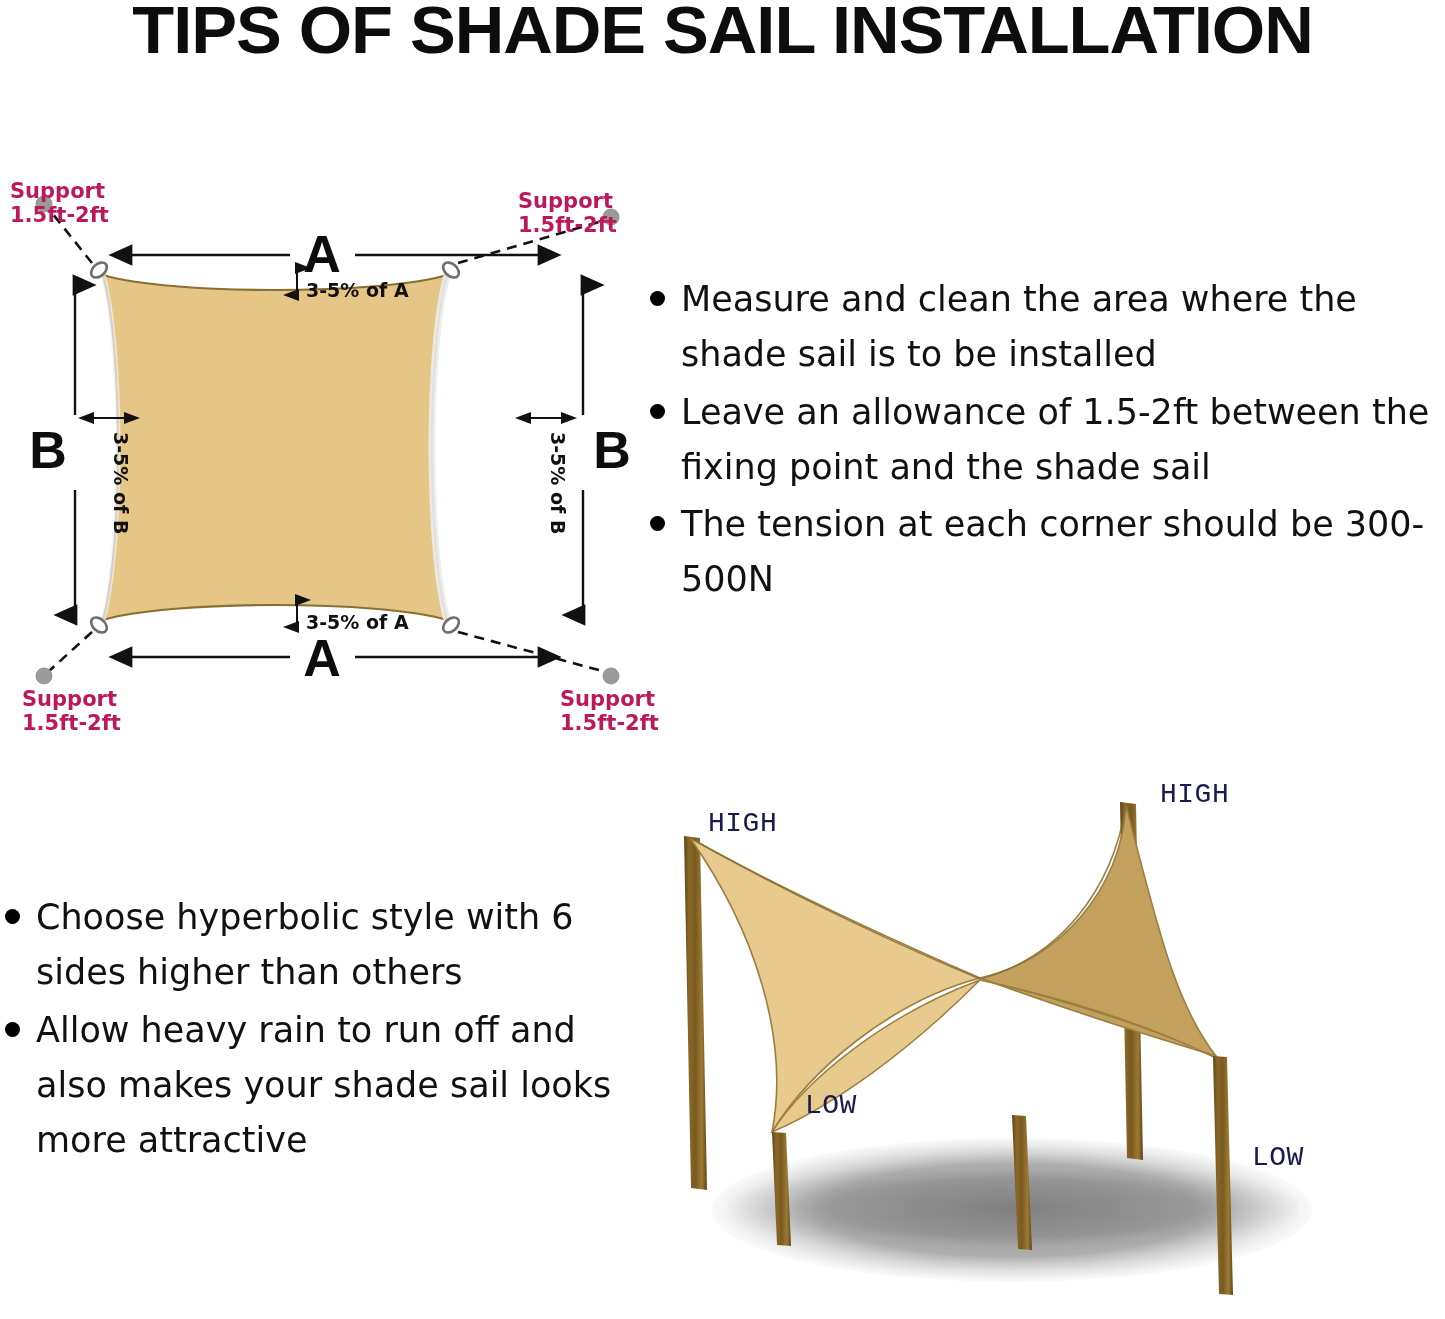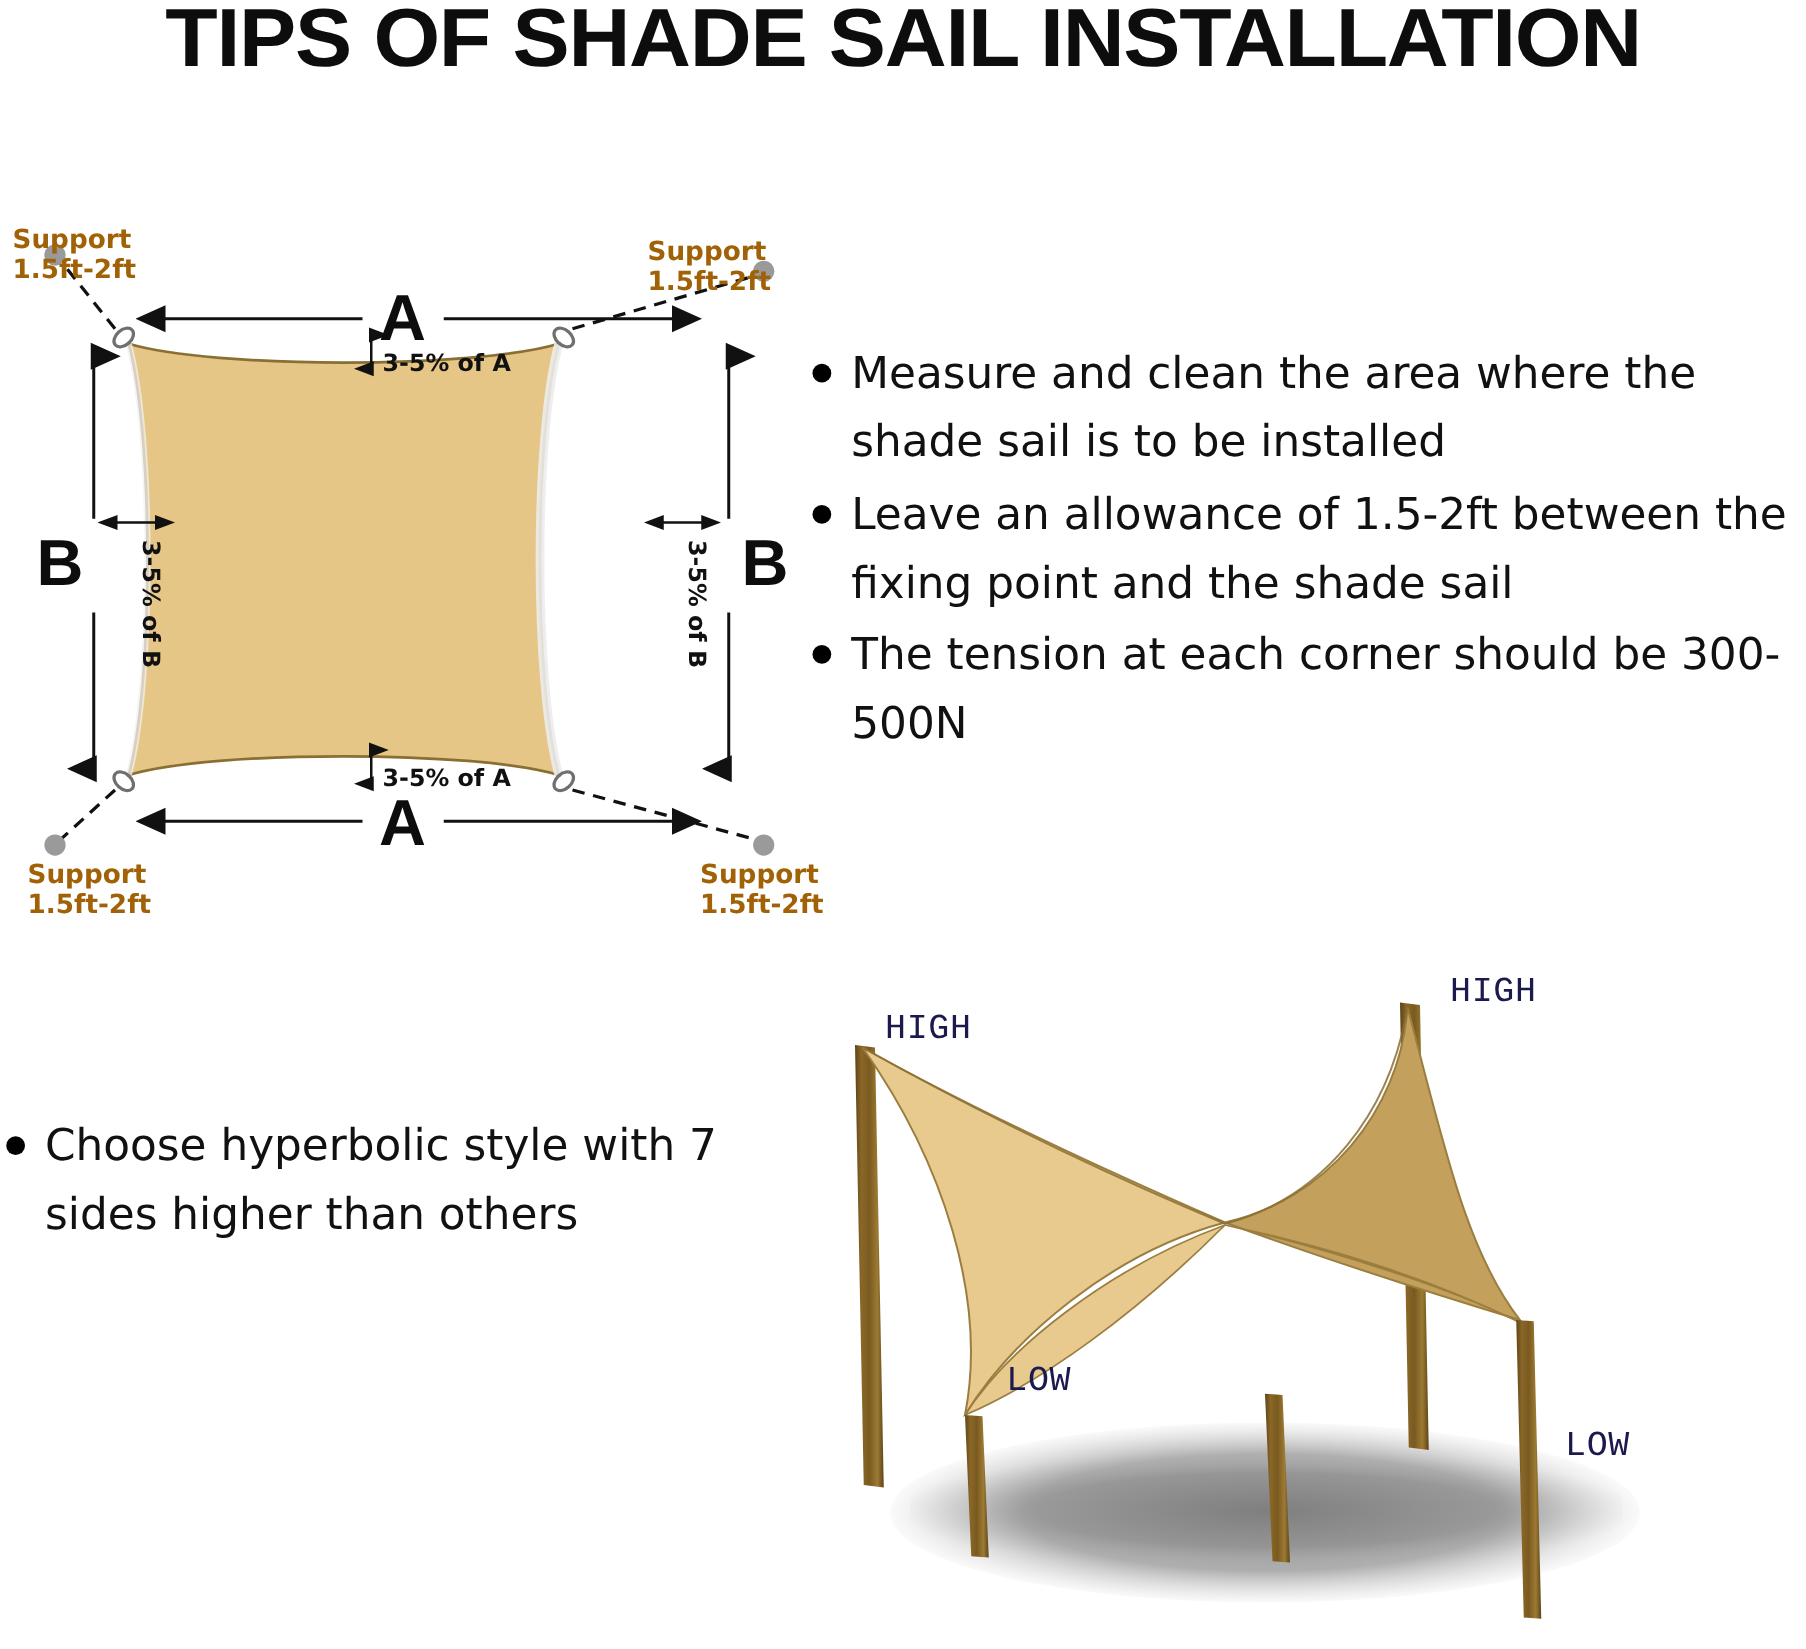--- a/index.html
+++ b/index.html
@@ -27,21 +27,21 @@
 
   
   #diagram { position:absolute; left:0; top:160px; width:640px; height:570px; }
   #diagram svg { display:block; }
 
   .sup-label {
     position:absolute;
     font-family:"DejaVu Sans", sans-serif;
     font-weight:700;
     font-size:21px;
-    color:#a16207;
+    color:#be185d;
     line-height:1.12;
     white-space:nowrap;
   }
 
   
   .bullets { position:absolute; }
   .bullet-row {
     display:flex;
     align-items:flex-start;
     margin-bottom:2px;
@@ -215,21 +215,25 @@
     </div>
     <div class="bullet-row">
       <span class="dot"></span>
       <span class="btext">The tension at each corner should be 300-500N</span>
     </div>
   </div>
 
   <div class="bullets" id="bullets-left">
     <div class="bullet-row">
       <span class="dot"></span>
-      <span class="btext">Choose hyperbolic style with 7 sides higher than others</span>
+      <span class="btext">Choose hyperbolic style with 6 sides higher than others</span>
+    </div>
+    <div class="bullet-row">
+      <span class="dot"></span>
+      <span class="btext">Allow heavy rain to run off and also makes your shade sail looks more attractive</span>
     </div>
   </div>
 
   <div id="sail3d">
     <svg width="785" height="539" viewBox="0 0 785 539">
       <defs>
         <linearGradient id="postGrad" x1="0" y1="0" x2="1" y2="0">
           <stop offset="0%" stop-color="#5d4416"></stop>
           <stop offset="22%" stop-color="#8a6727"></stop>
           <stop offset="50%" stop-color="#7a5a20"></stop>

